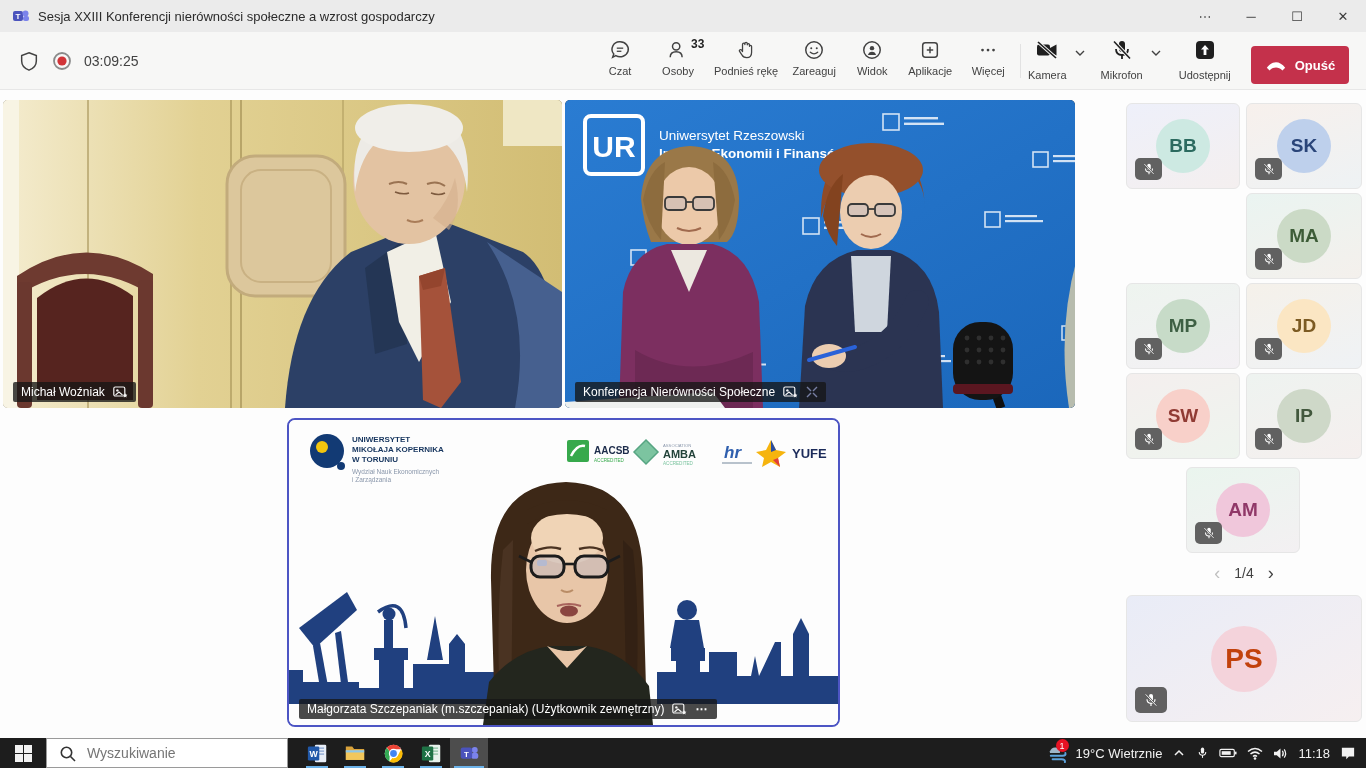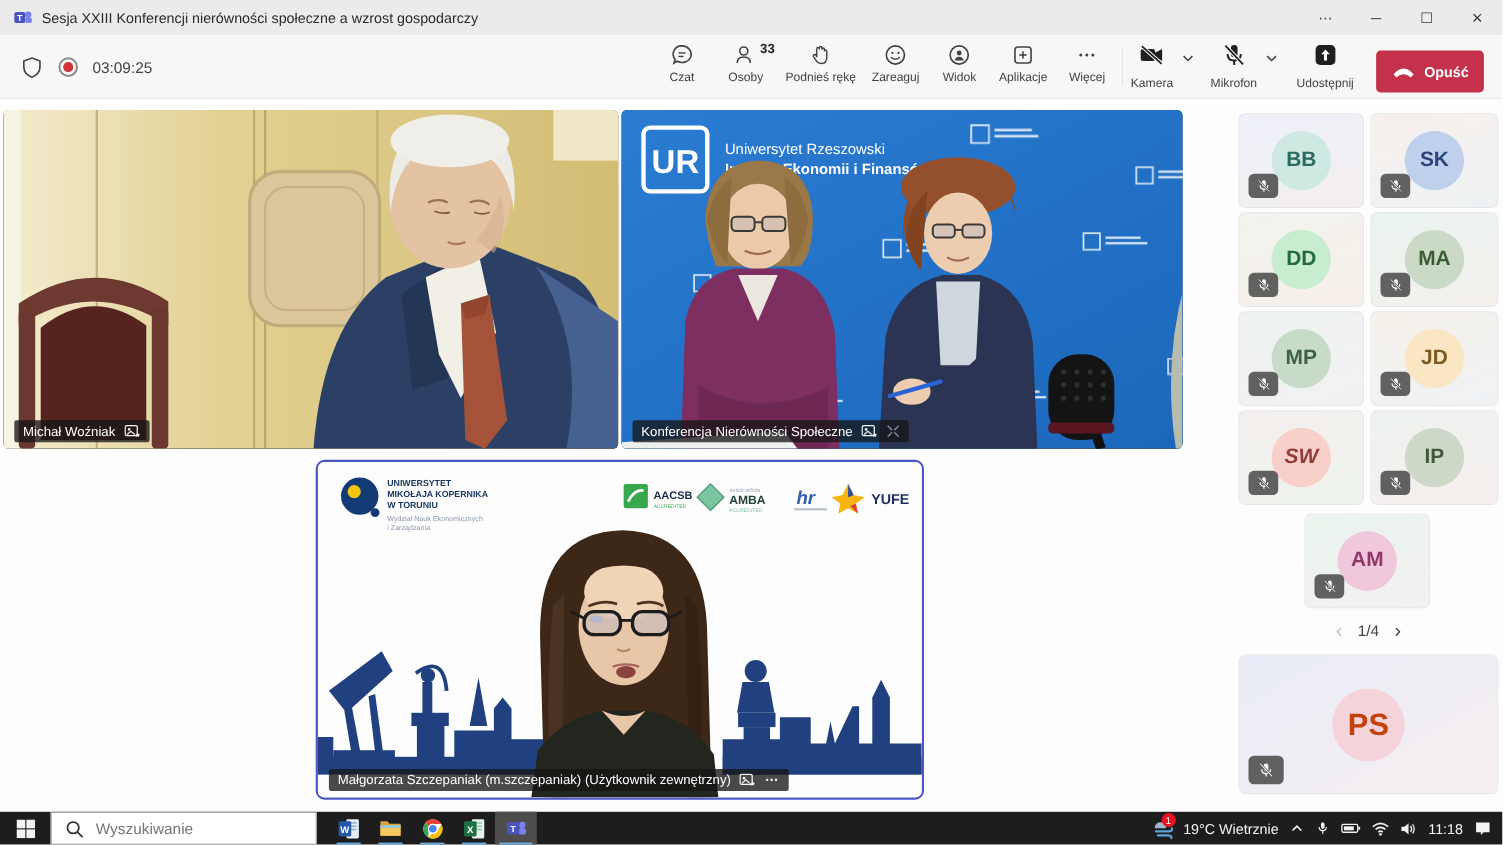--- a/index.html
+++ b/index.html
@@ -42,21 +42,21 @@
 
   
   .tile { position:absolute; width:114px; height:86px; border-radius:6px; border:1px solid #e6e6e6; cursor:pointer; }
   .tile .avatar { position:absolute; left:50%; top:50%; transform:translate(-50%,-50%); width:54px; height:54px; border-radius:50%; display:flex; align-items:center; justify-content:center; font-size:19px; font-weight:bold; }
   .t1 { left:1126px; top:103px; background:linear-gradient(160deg,#eef0fa,#f4efef); }
   .t2 { left:1246px; top:103px; width:116px; background:linear-gradient(160deg,#f7f0ec,#eef2f4); }
   .t3 { left:1126px; top:193px; background:linear-gradient(160deg,#f2f3ee,#f7efe9); }
   .t4 { left:1246px; top:193px; width:116px; background:linear-gradient(160deg,#eaf4f1,#f4f0ec); }
   .t5 { left:1126px; top:283px; background:linear-gradient(160deg,#eef4ef,#f3f0f4); }
   .t6 { left:1246px; top:283px; width:116px; background:linear-gradient(160deg,#f5f1ea,#eff2f5); }
-  .t7 { left:1126px; top:373px; background:linear-gradient(160deg,#f4efee,#eef4ee);font-style:italic; }
+  .t7 { left:1126px; top:373px; background:linear-gradient(160deg,#f4efee,#eef4ee); }
   .t8 { left:1246px; top:373px; width:116px; background:linear-gradient(160deg,#eef3f0,#f5efee); }
   .t9 { left:1186px; top:467px; background:linear-gradient(160deg,#eaf5ee,#f3f0f2); }
   .tile-ps { left:1126px; top:595px; width:236px; height:127px; background:linear-gradient(150deg,#e9ecf7,#f6eff0); }
   .tile-ps .avatar { width:66px; height:66px; font-size:28px; }
   .mute-badge { position:absolute; left:8px; bottom:8px; width:27px; height:22px; background:rgba(88,88,88,0.95); border-radius:5px; display:flex; align-items:center; justify-content:center; }
   .tile-ps .mute-badge { width:32px; height:26px; }
   .pager { position:absolute; left:1126px; top:560px; width:236px; height:26px; display:flex; align-items:center; justify-content:center; gap:14px; font-size:14px; color:#424242; }
   .pager .pg-prev { color:#bfbfbf; font-size:18px; cursor:pointer; }
   .pager .pg-next { color:#424242; font-size:18px; cursor:pointer; }
 
@@ -537,32 +537,20 @@
     <div class="mute-badge">
         <svg width="14" height="14" viewBox="0 0 24 24">
           <rect x="9" y="3" width="6" height="11" rx="3" fill="#fff"></rect>
           <path d="M6,11 q0,6 6,6 q6,0 6-6" fill="none" stroke="#fff" stroke-width="1.8"></path>
           <line x1="12" y1="17" x2="12" y2="21" stroke="#fff" stroke-width="1.8"></line>
           <line x1="4" y1="3.5" x2="20" y2="20.5" stroke="#5a5a5a" stroke-width="3.2"></line>
           <line x1="4" y1="3.5" x2="20" y2="20.5" stroke="#fff" stroke-width="1.4"></line>
         </svg>
       </div>
   </div>
-  <div class="tile t3">
-    <div class="avatar" style="background:#c8ecd0;color:#236b3c">DD</div>
-    <div class="mute-badge">
-        <svg width="14" height="14" viewBox="0 0 24 24">
-          <rect x="9" y="3" width="6" height="11" rx="3" fill="#fff"></rect>
-          <path d="M6,11 q0,6 6,6 q6,0 6-6" fill="none" stroke="#fff" stroke-width="1.8"></path>
-          <line x1="12" y1="17" x2="12" y2="21" stroke="#fff" stroke-width="1.8"></line>
-          <line x1="4" y1="3.5" x2="20" y2="20.5" stroke="#5a5a5a" stroke-width="3.2"></line>
-          <line x1="4" y1="3.5" x2="20" y2="20.5" stroke="#fff" stroke-width="1.4"></line>
-        </svg>
-      </div>
-  </div>
   <div class="tile t4">
     <div class="avatar" style="background:#cbdac6;color:#3d5c37">MA</div>
     <div class="mute-badge">
         <svg width="14" height="14" viewBox="0 0 24 24">
           <rect x="9" y="3" width="6" height="11" rx="3" fill="#fff"></rect>
           <path d="M6,11 q0,6 6,6 q6,0 6-6" fill="none" stroke="#fff" stroke-width="1.8"></path>
           <line x1="12" y1="17" x2="12" y2="21" stroke="#fff" stroke-width="1.8"></line>
           <line x1="4" y1="3.5" x2="20" y2="20.5" stroke="#5a5a5a" stroke-width="3.2"></line>
           <line x1="4" y1="3.5" x2="20" y2="20.5" stroke="#fff" stroke-width="1.4"></line>
         </svg>

